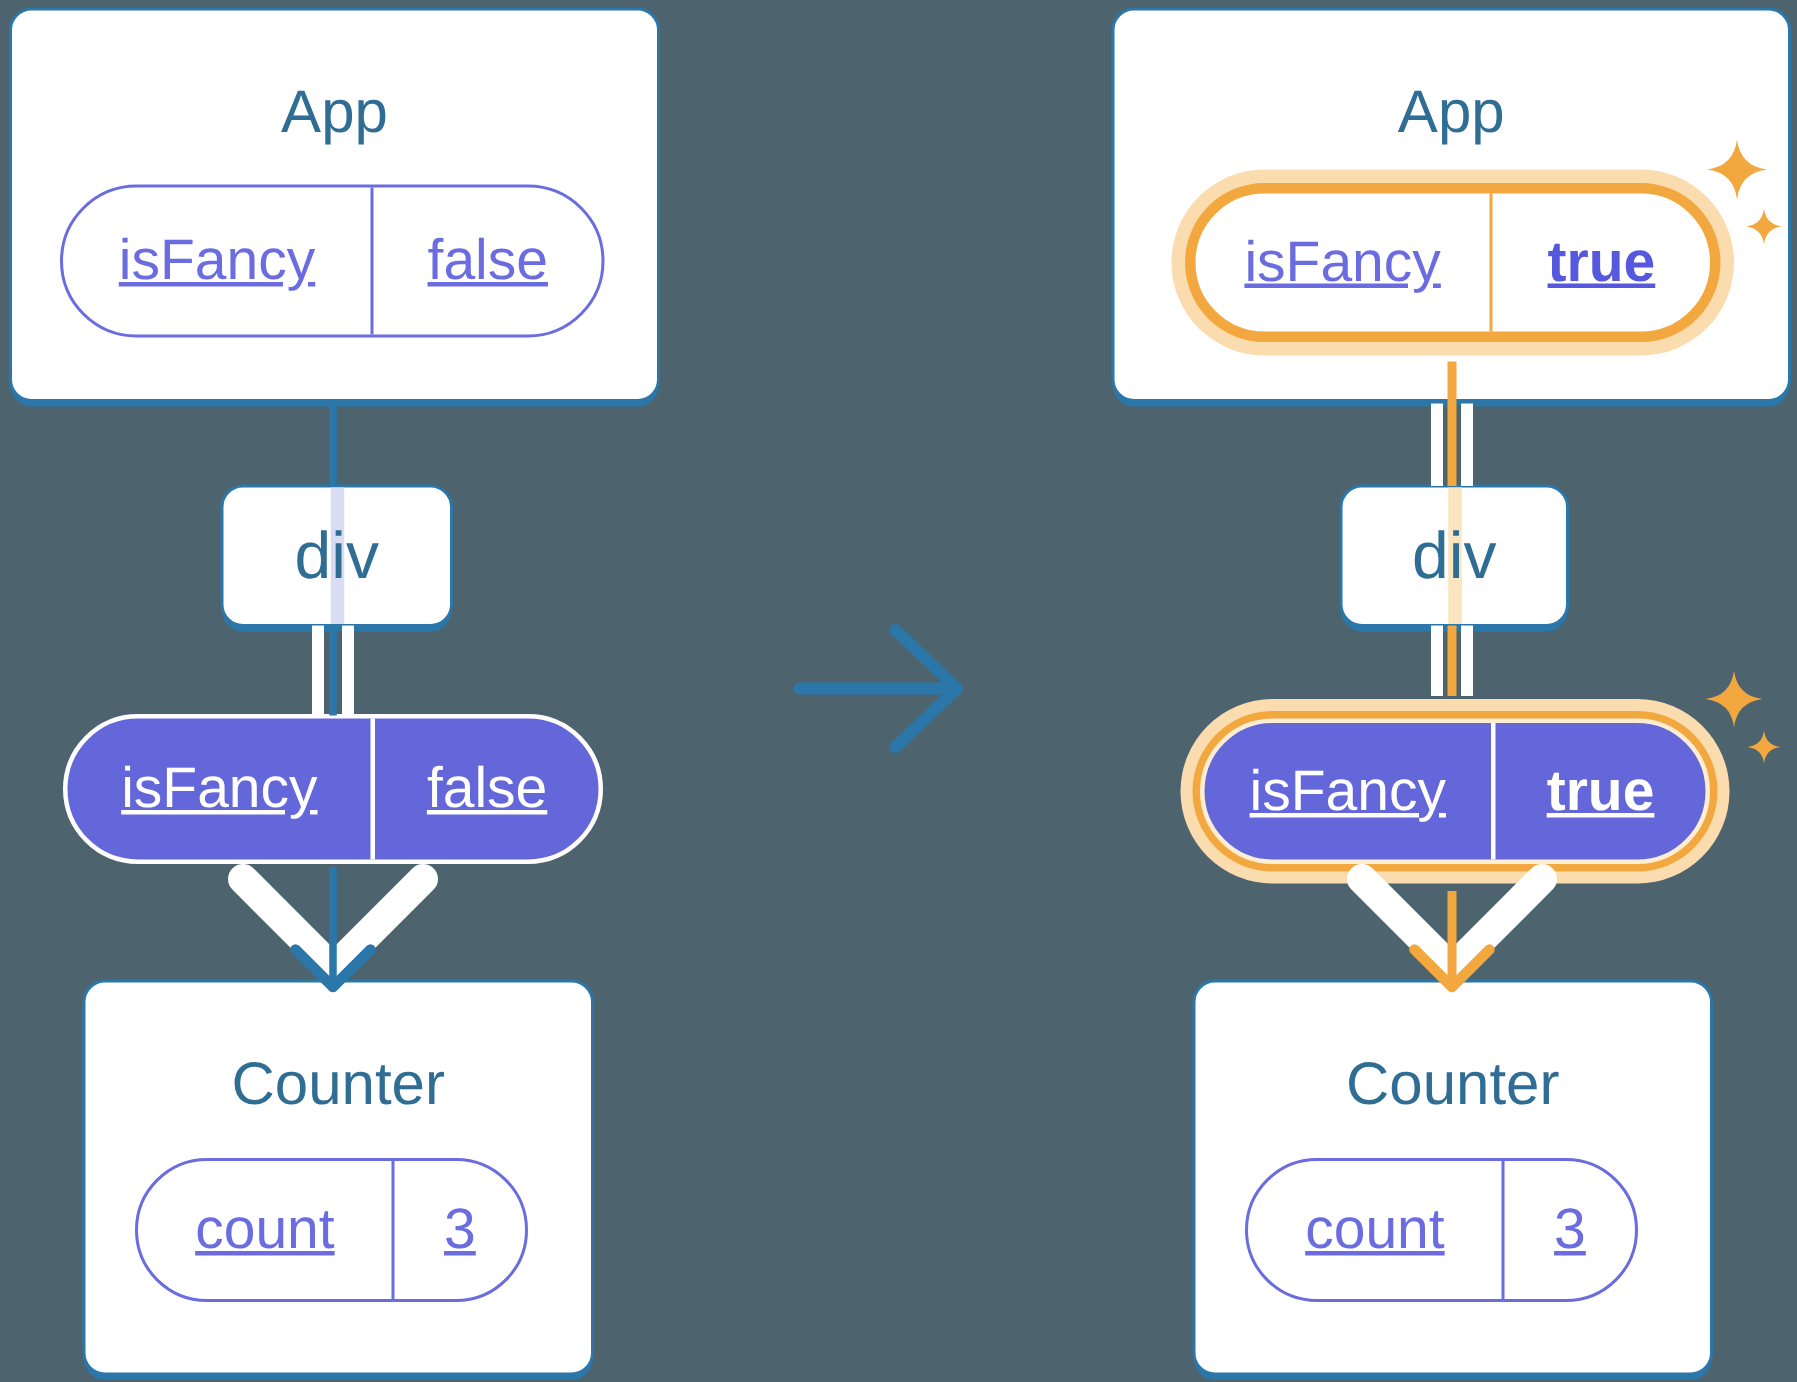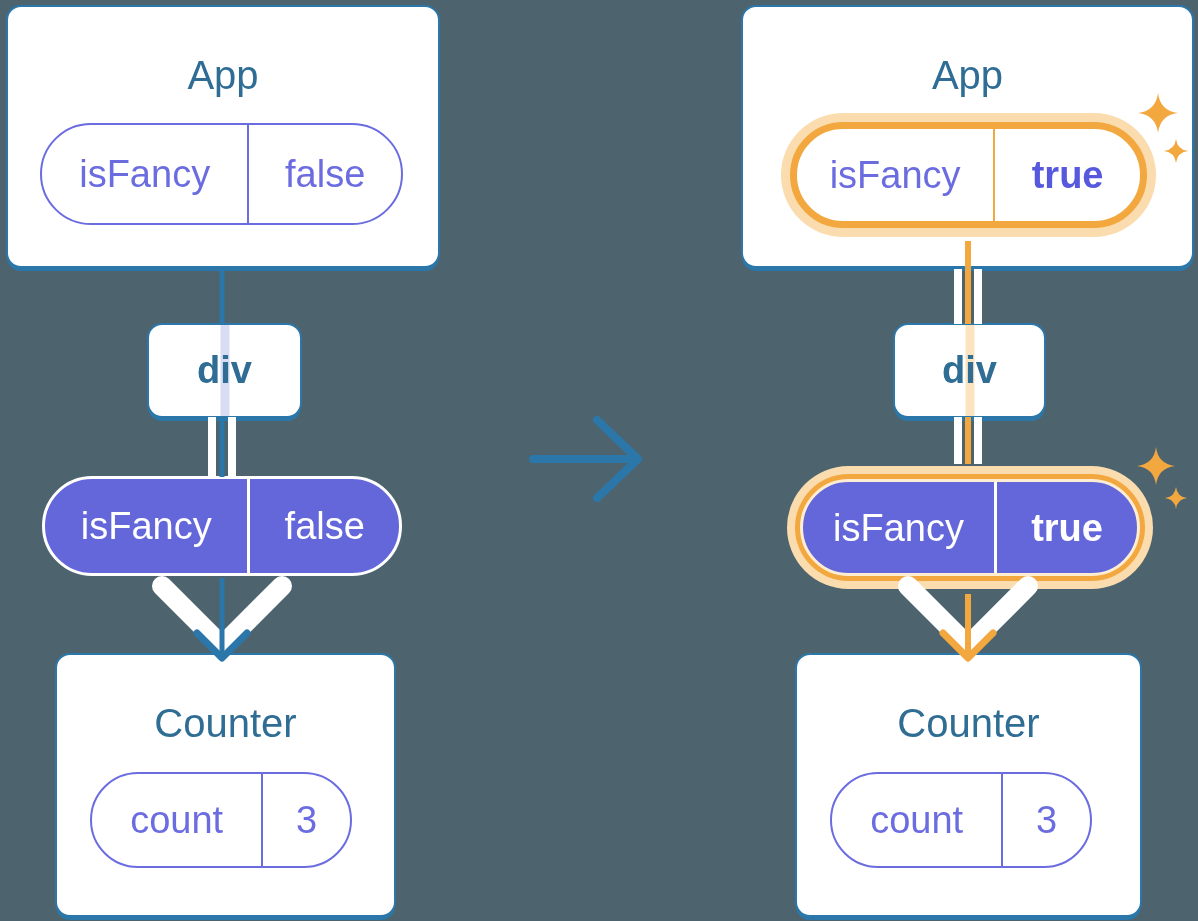--- a/index.html
+++ b/index.html
@@ -26,21 +26,21 @@
   }
   .card-title {
     position:absolute; left:0; right:0; top:48px;
     text-align:center;
     font-size:40px; font-weight:500; line-height:1;
     color:var(--teal-text,#2f6d94);
   }
   .div-label {
     position:absolute; inset:0;
     display:flex; align-items:center; justify-content:center;
-    font-size:38px; font-weight:700;
+    font-size:44px; font-weight:400;
     color:var(--teal-text,#2f6d94);
   }
   .stripe {
     position:absolute; top:0; bottom:0;
     left:50%; width:9px; transform:translateX(-50%);
   }
   .stripe.lavender { background:var(--lavender-stripe,#d8ddf4); }
   .stripe.pale-orange { background:var(--orange-stripe,#fbe4c0); }
 
   
@@ -48,20 +48,21 @@
     position:absolute;
     display:flex;
     border-radius:999px;
     font-size:38px; line-height:1;
     box-sizing:border-box;
     z-index:3;
   }
   .cell {
     display:flex; align-items:center; justify-content:center;
     min-width:0;
+    text-decoration:underline;
   }
   .cell.name  { flex:0 0 57.2%; }
   .cell.value { flex:1 1 auto; }
   .counter-pill .cell.name { flex:0 0 65.6%;text-align:center; }
 
   .pill.light {
     background:#fff;
     border:2.5px solid var(--purple,#6a6ce0);
     color:var(--purple,#6a6ce0);
   }

